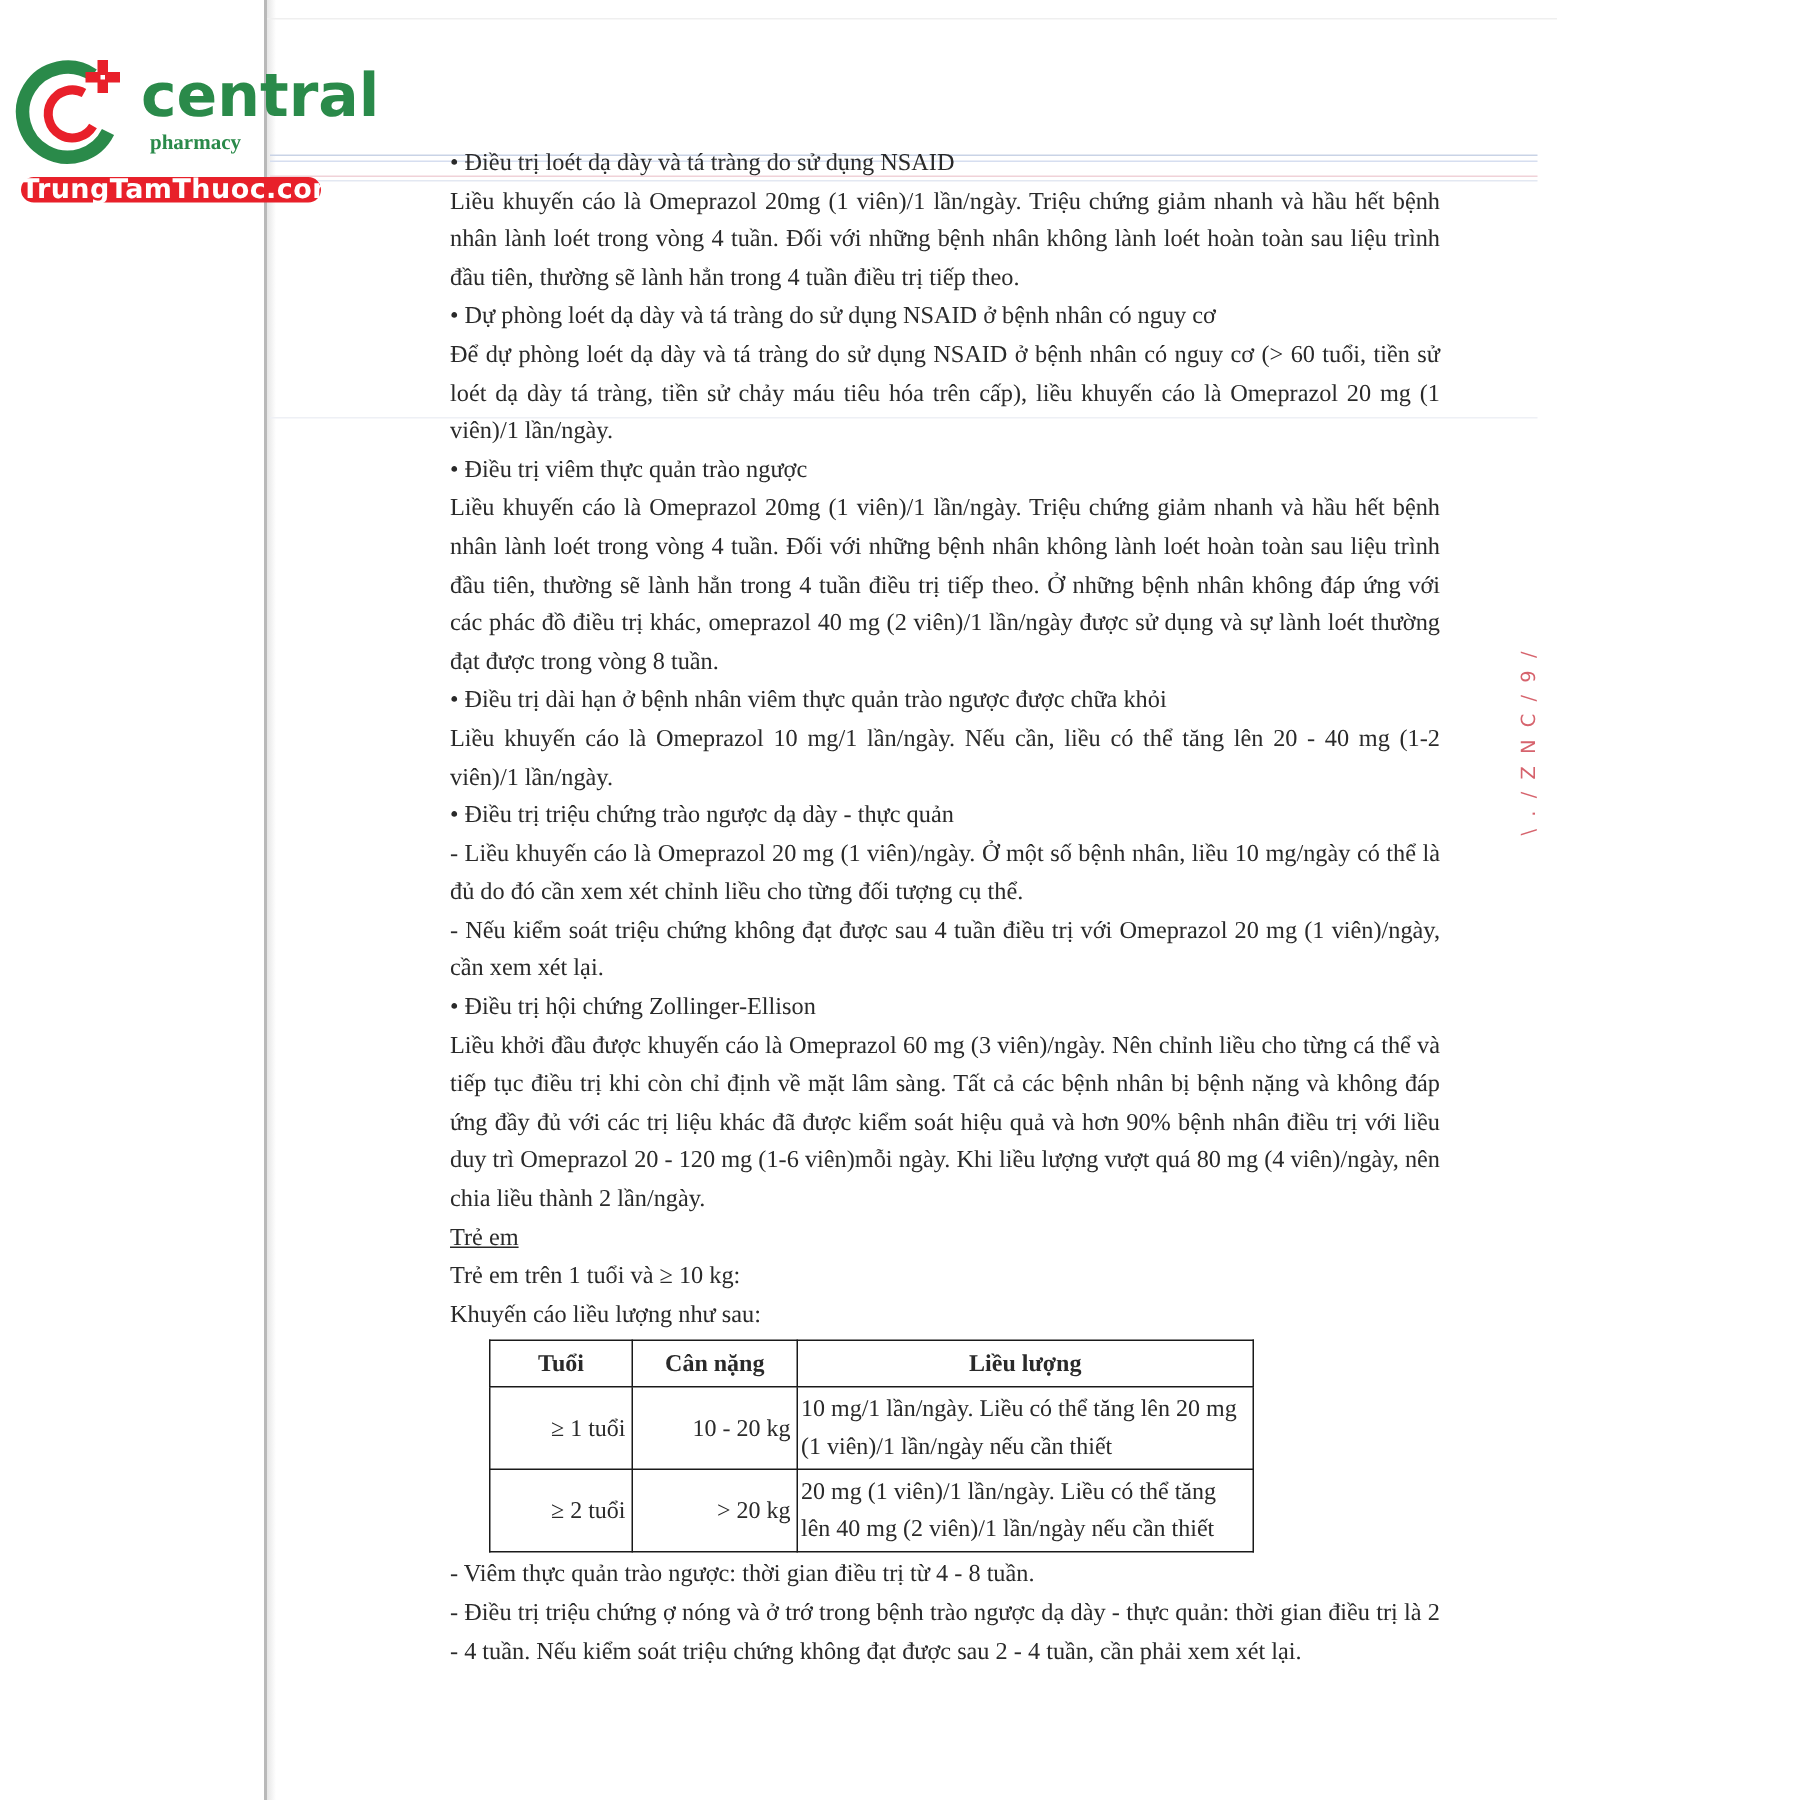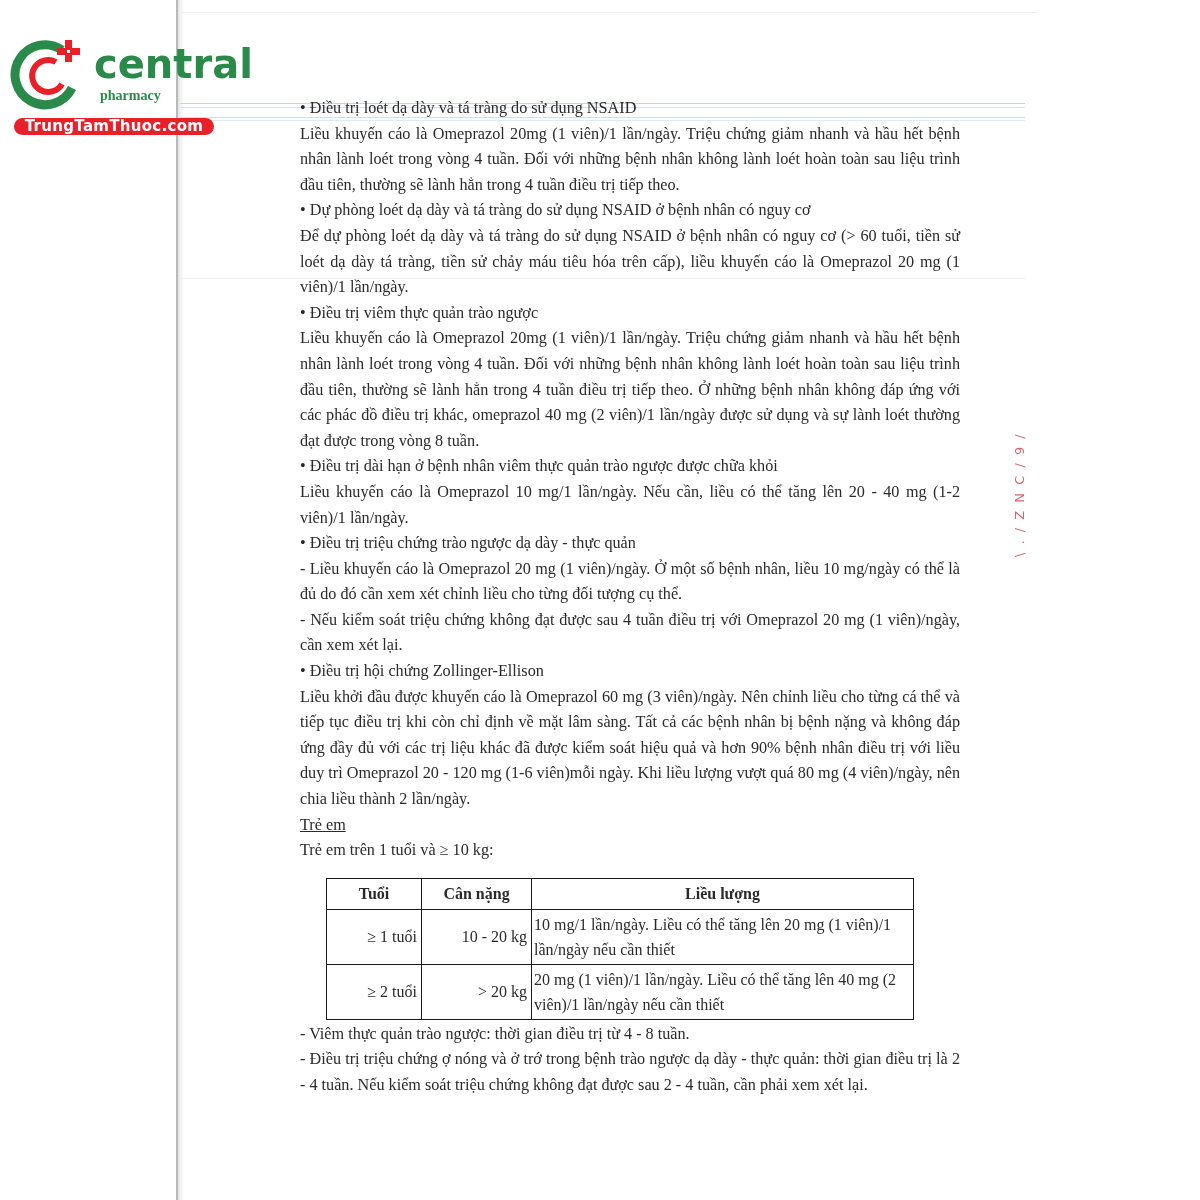--- a/index.html
+++ b/index.html
@@ -42,35 +42,35 @@
   .logo-sub {
     position: absolute; left: 90px; top: 50px;
     font-family: Liberation Serif, serif;
     font-weight: bold; font-size: 14px; color: #2a8a4a; line-height: 16px;
   }
   .logo-banner {
     position: absolute; left: 4px; top: 80px; width: 200px; height: 17px;
     background: #e8202a; border-radius: 9px;
     color: #ffffff; text-align: center;
     font-family: "DejaVu Sans", "Liberation Sans", sans-serif;
-    font-weight: bold; font-size: 15px; line-height: 17px; letter-spacing: 0.3px;
+    font-weight: bold; font-size: 18px; line-height: 17px; letter-spacing: 0.3px;
   }
 
   
   .doc {
     position: absolute; left: 300px; top: 96px; width: 660px;
     font-size: 16.2px; line-height: 25.6px;
   }
   .doc p { margin: 0; text-align: justify; }
   .doc .bullet::before { content: "• "; }
   .doc .underline { text-decoration: underline; }
   .doc .italic { }
 
   table.dose {
-    border-collapse: collapse; margin: 14px 0 2px 26px; width: 588px;
+    border-collapse: collapse; margin: 4px 0 2px 26px; width: 510px;
     font-size: 16px; line-height: 25px;
   }
   table.dose th, table.dose td {
     border: 1.5px solid #1a1a1a; padding: 2px 4px;
   }
   table.dose th { font-weight: bold; text-align: center; height: 26px; }
   table.dose td.c { text-align: right; vertical-align: middle; }
   table.dose td.l { text-align: left; vertical-align: middle; padding-left: 2px; }
   table.dose col.c1 { width: 95px; }
   table.dose col.c2 { width: 110px; }
@@ -127,20 +127,21 @@
 
   <p class="bullet">Điều trị triệu chứng trào ngược dạ dày - thực quản</p>
   <p>- Liều khuyến cáo là Omeprazol 20 mg (1 viên)/ngày. Ở một số bệnh nhân, liều 10 mg/ngày có thể là đủ do đó cần xem xét chỉnh liều cho từng đối tượng cụ thể.</p>
   <p>- Nếu kiểm soát triệu chứng không đạt được sau 4 tuần điều trị với Omeprazol 20 mg (1 viên)/ngày, cần xem xét lại.</p>
 
   <p class="bullet">Điều trị hội chứng Zollinger-Ellison</p>
   <p>Liều khởi đầu được khuyến cáo là Omeprazol 60 mg (3 viên)/ngày. Nên chỉnh liều cho từng cá thể và tiếp tục điều trị khi còn chỉ định về mặt lâm sàng. Tất cả các bệnh nhân bị bệnh nặng và không đáp ứng đầy đủ với các trị liệu khác đã được kiểm soát hiệu quả và hơn 90% bệnh nhân điều trị với liều duy trì Omeprazol 20 - 120 mg (1-6 viên)mỗi ngày. Khi liều lượng vượt quá 80 mg (4 viên)/ngày, nên chia liều thành 2 lần/ngày.</p>
 
   <p class="underline">Trẻ em</p>
   <p class="italic">Trẻ em trên 1 tuổi và ≥ 10 kg:</p>
+  <p>Khuyến cáo liều lượng như sau:</p>
 
   <table class="dose">
     <colgroup>
         <col class="c1">
         <col class="c2">
         <col>
       </colgroup>
     <thead>
       <tr>
         <th>Tuổi</th>

